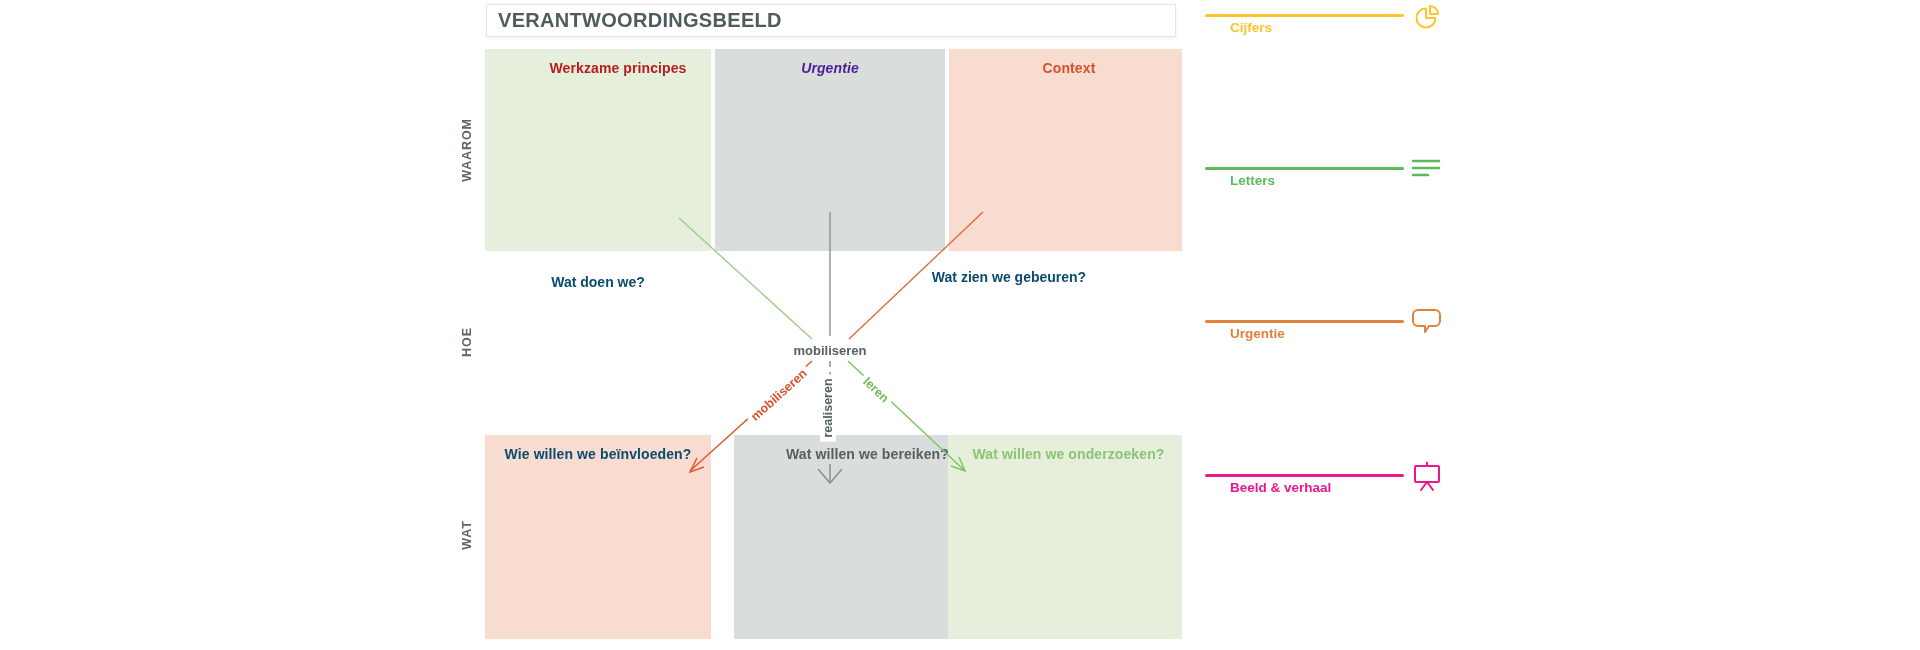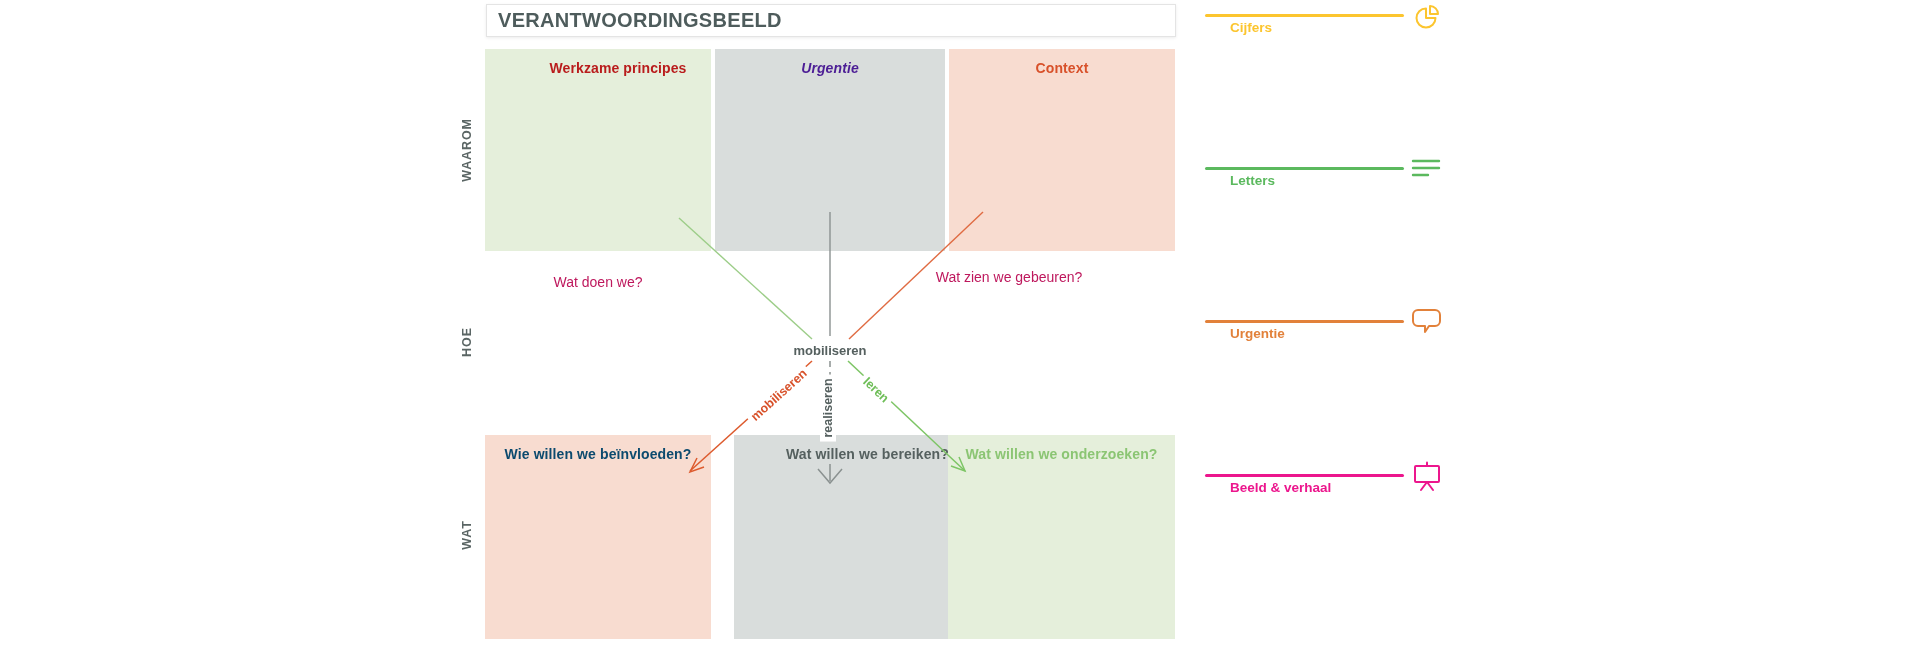--- a/index.html
+++ b/index.html
@@ -23,24 +23,24 @@
              font-weight:bold;letter-spacing:.1px;}
   .box-label span{padding:0 4px;}
   .bg-green{background:#e5efdb;}
   .bg-gray{background:#d9dddc;}
   .bg-salmon{background:#f8dcd0;}
 
   .r1{top:49px;height:202px;}
   .r2{top:435px;height:204px;}
   .c1{left:485px;width:226px;}
   .c2{left:734px;width:267px;}
-  .c3{left:948px;width:227px;}
+  .c3{left:948px;width:227px;padding-left:7px;}
 
   
-  .question{font-size:14px;font-weight:normal;color:#be185d;white-space:nowrap;
+  .question{font-size:14px;font-weight:bold;color:#0c4a6e;white-space:nowrap;
             transform:translate(-50%,-50%);}
 
   
   #flow-svg{left:0;top:0;pointer-events:none;}
 
   
   .flow-label{font-size:12.5px;font-weight:bold;white-space:nowrap;background:#fff;
               padding:1px 4px;}
   .hub{left:830px;top:350px;transform:translate(-50%,-50%);color:#55605f;font-size:13px;}
   .lab-mob{left:779px;top:395px;transform:translate(-50%,-50%) rotate(-42deg);}

